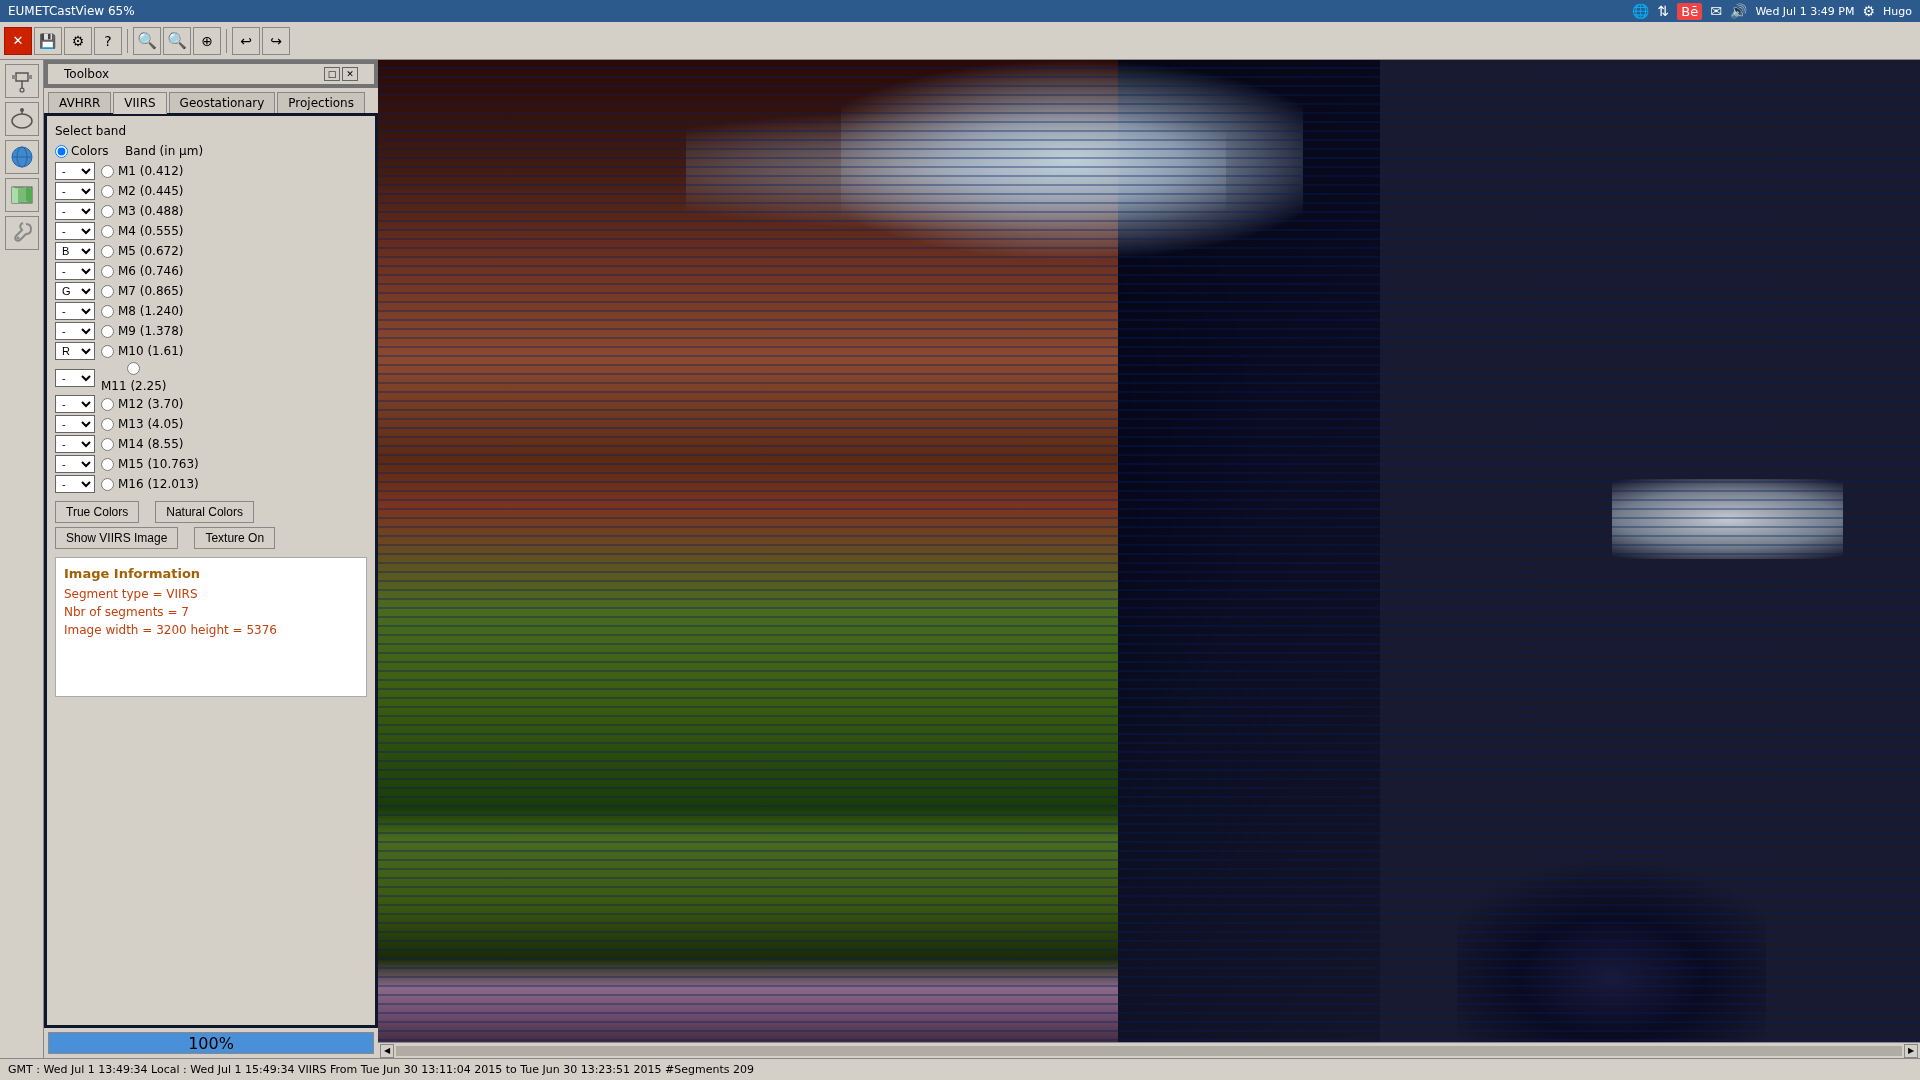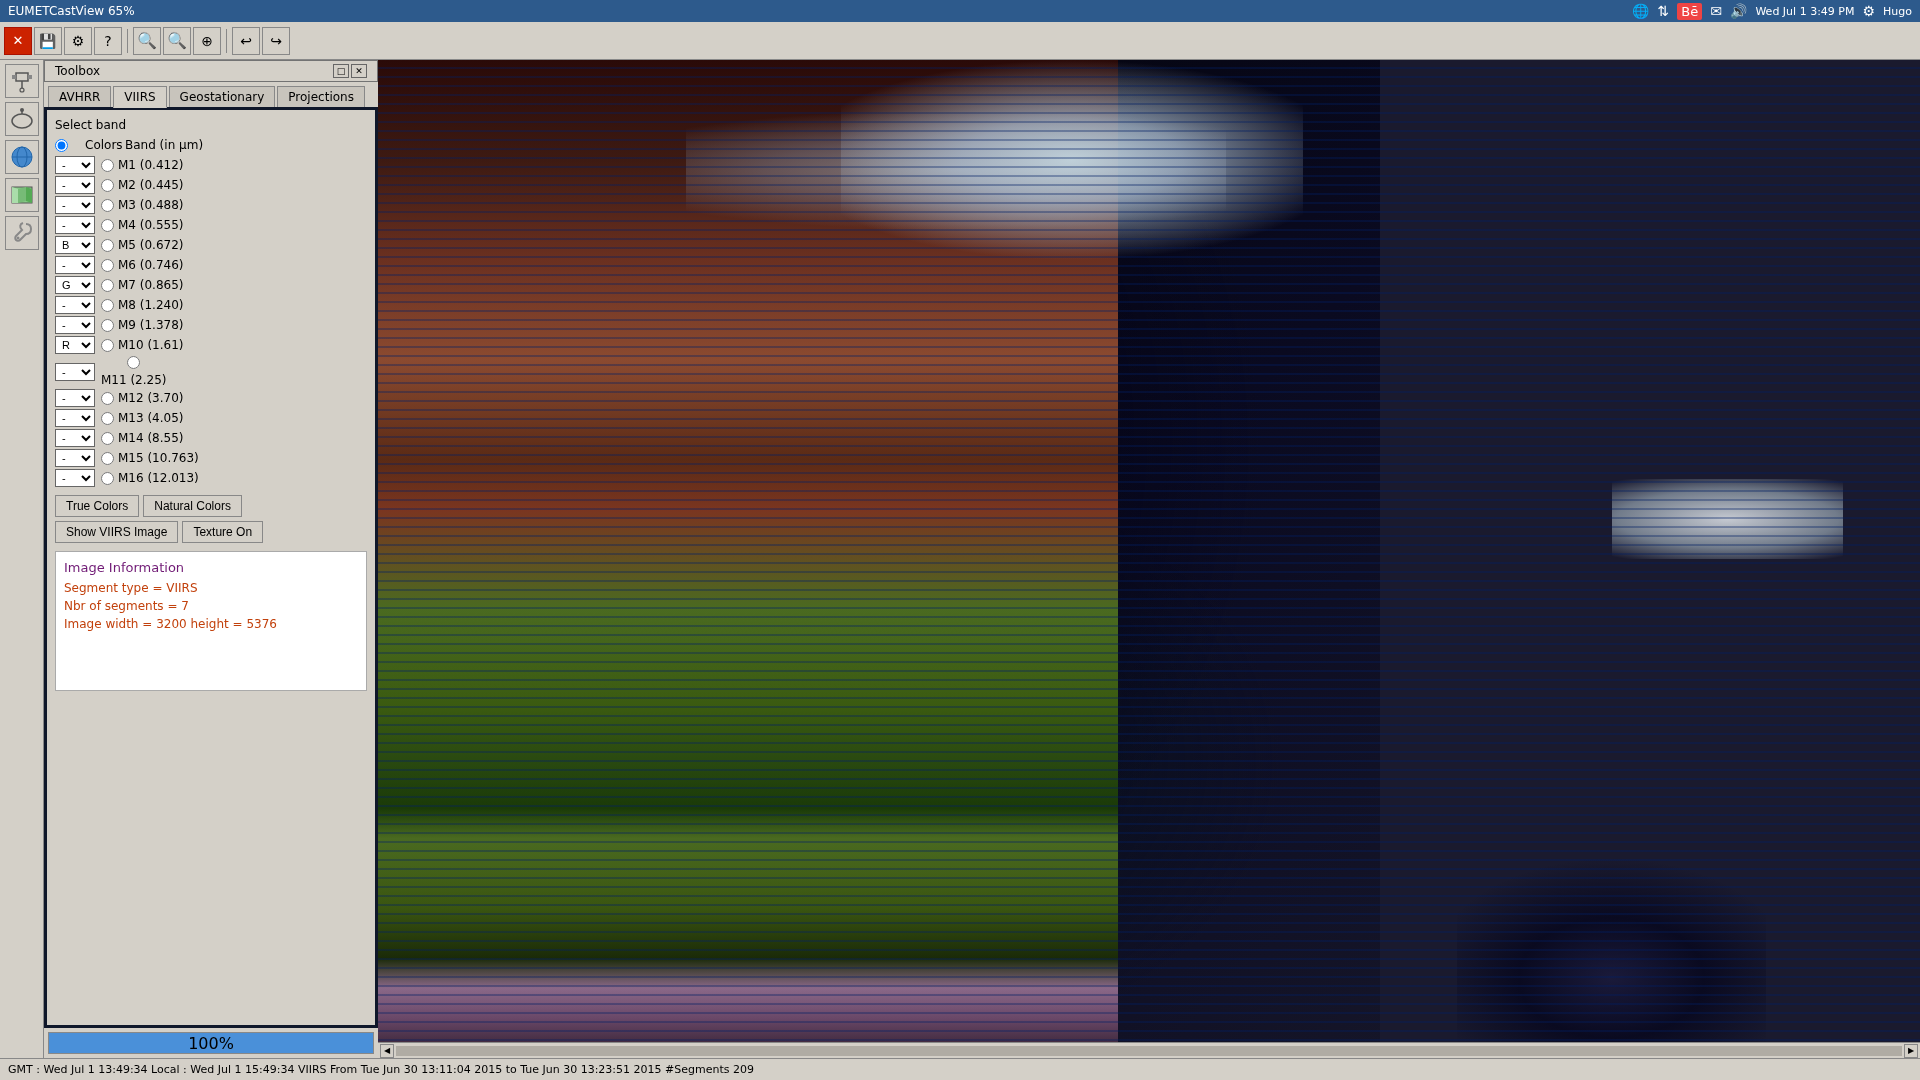--- a/index.html
+++ b/index.html
@@ -95,22 +95,22 @@
 
     
     #toolbox-panel {
       flex: 1;
       display: flex;
       flex-direction: column;
     }
 
     #toolbox-header {
       background: #d4d0c8;
-      border: 1px solid #737373;
-      padding: 3px 10px;
+      border: 4px solid #737373;
+      padding: 3px 16px;
       display: flex;
       justify-content: space-between;
       align-items: center;
       font-size: 12px;
     }
     #toolbox-header-btns {
       display: flex;
       gap: 2px;
     }
     .header-btn {
@@ -177,21 +177,21 @@
       font-size: 11px;
       background: white;
       border: 1px solid #666;
       margin-right: 6px;
       padding: 0 2px;
     }
 
     
     .band-action-btns {
       display: flex;
-      gap: 4px;
+      gap: 16px;
       margin-top: 8px;
       flex-wrap: wrap;
       align-items: flex-end;
     }
     .action-btn {
       padding: 3px 10px;
       background: #d4d0c8;
       border: 1px solid #888;
       cursor: pointer;
       font-size: 12px;
@@ -199,22 +199,22 @@
 
     
     #image-info {
       border: 1px solid #aaa;
       background: white;
       padding: 8px;
       margin-top: 8px;
       min-height: 140px;
     }
     .info-title {
-      color: #701a75;
-      font-weight: normal;
+      color: #a16207;
+      font-weight: bold;
       font-size: 13px;
       margin-bottom: 6px;
     }
     .info-line {
       color: #c2410c;
       font-size: 12px;
       margin-bottom: 4px;
     }
 
     
@@ -547,21 +547,21 @@
         <div class="tab active">VIIRS</div>
         <div class="tab">Geostationary</div>
         <div class="tab">Projections</div>
       </div>
 
       <div id="tab-content">
         <div class="select-band-label">Select band</div>
 
         <div class="band-headers">
           <div style="width:50px;">
-            <label style="display:flex; align-items:center; gap:17px; cursor:pointer;">
+            <label style="display:flex; align-items:center; gap:3px; cursor:pointer;">
               <input type="radio" name="colorsmode" checked="" style="">
               <span>Colors</span>
             </label>
           </div>
           <div>
             <span>Band (in μm)</span>
           </div>
         </div>
 
         <div id="band-rows">

